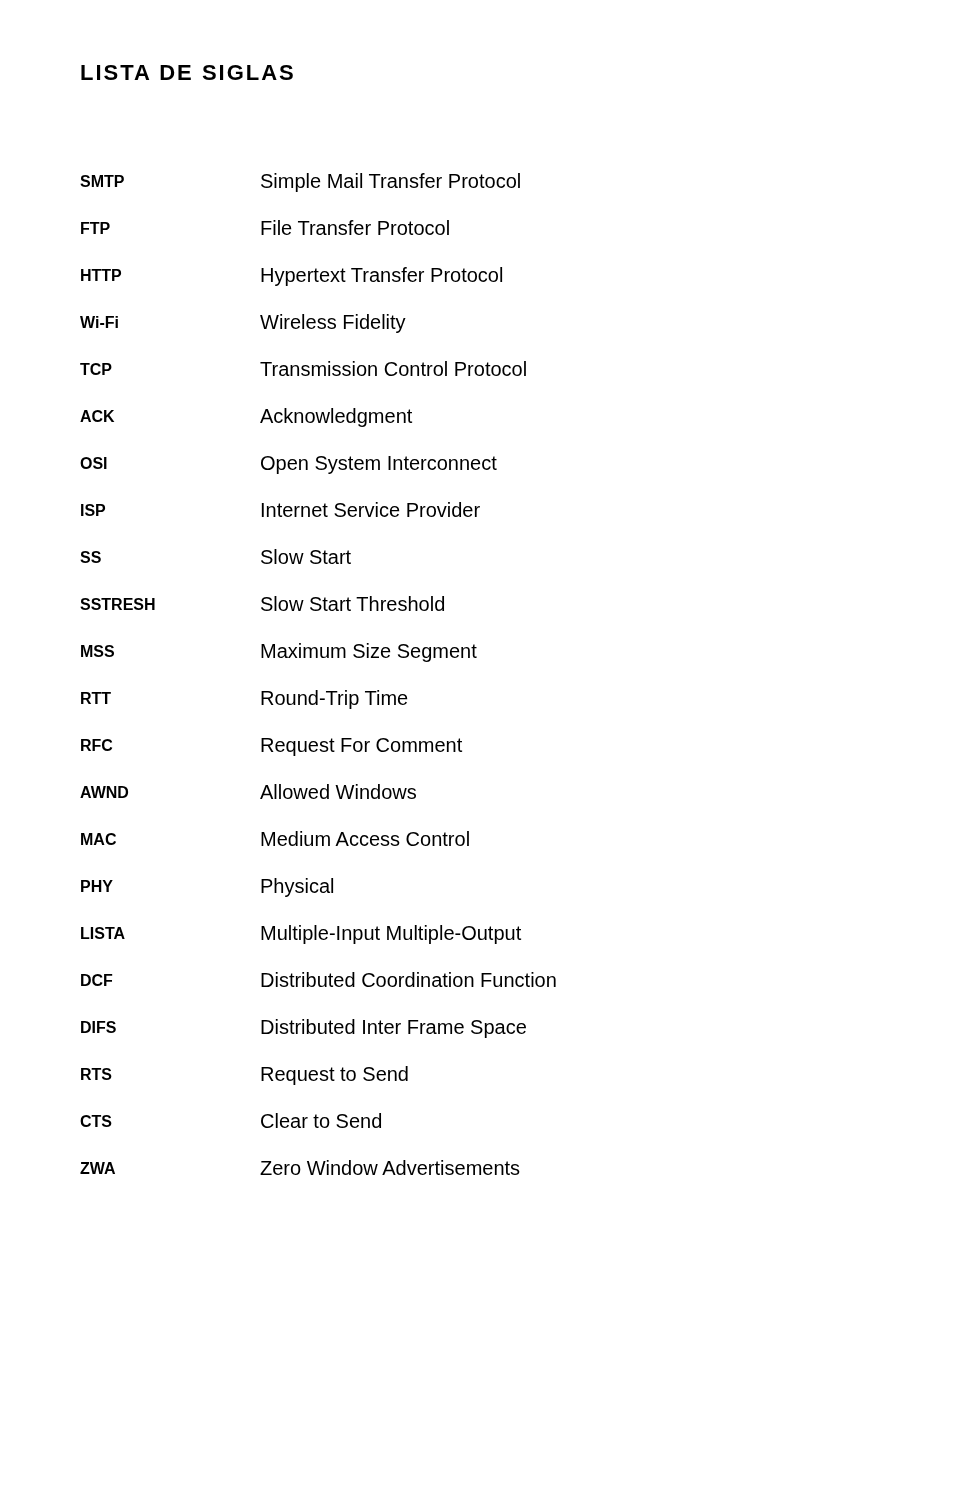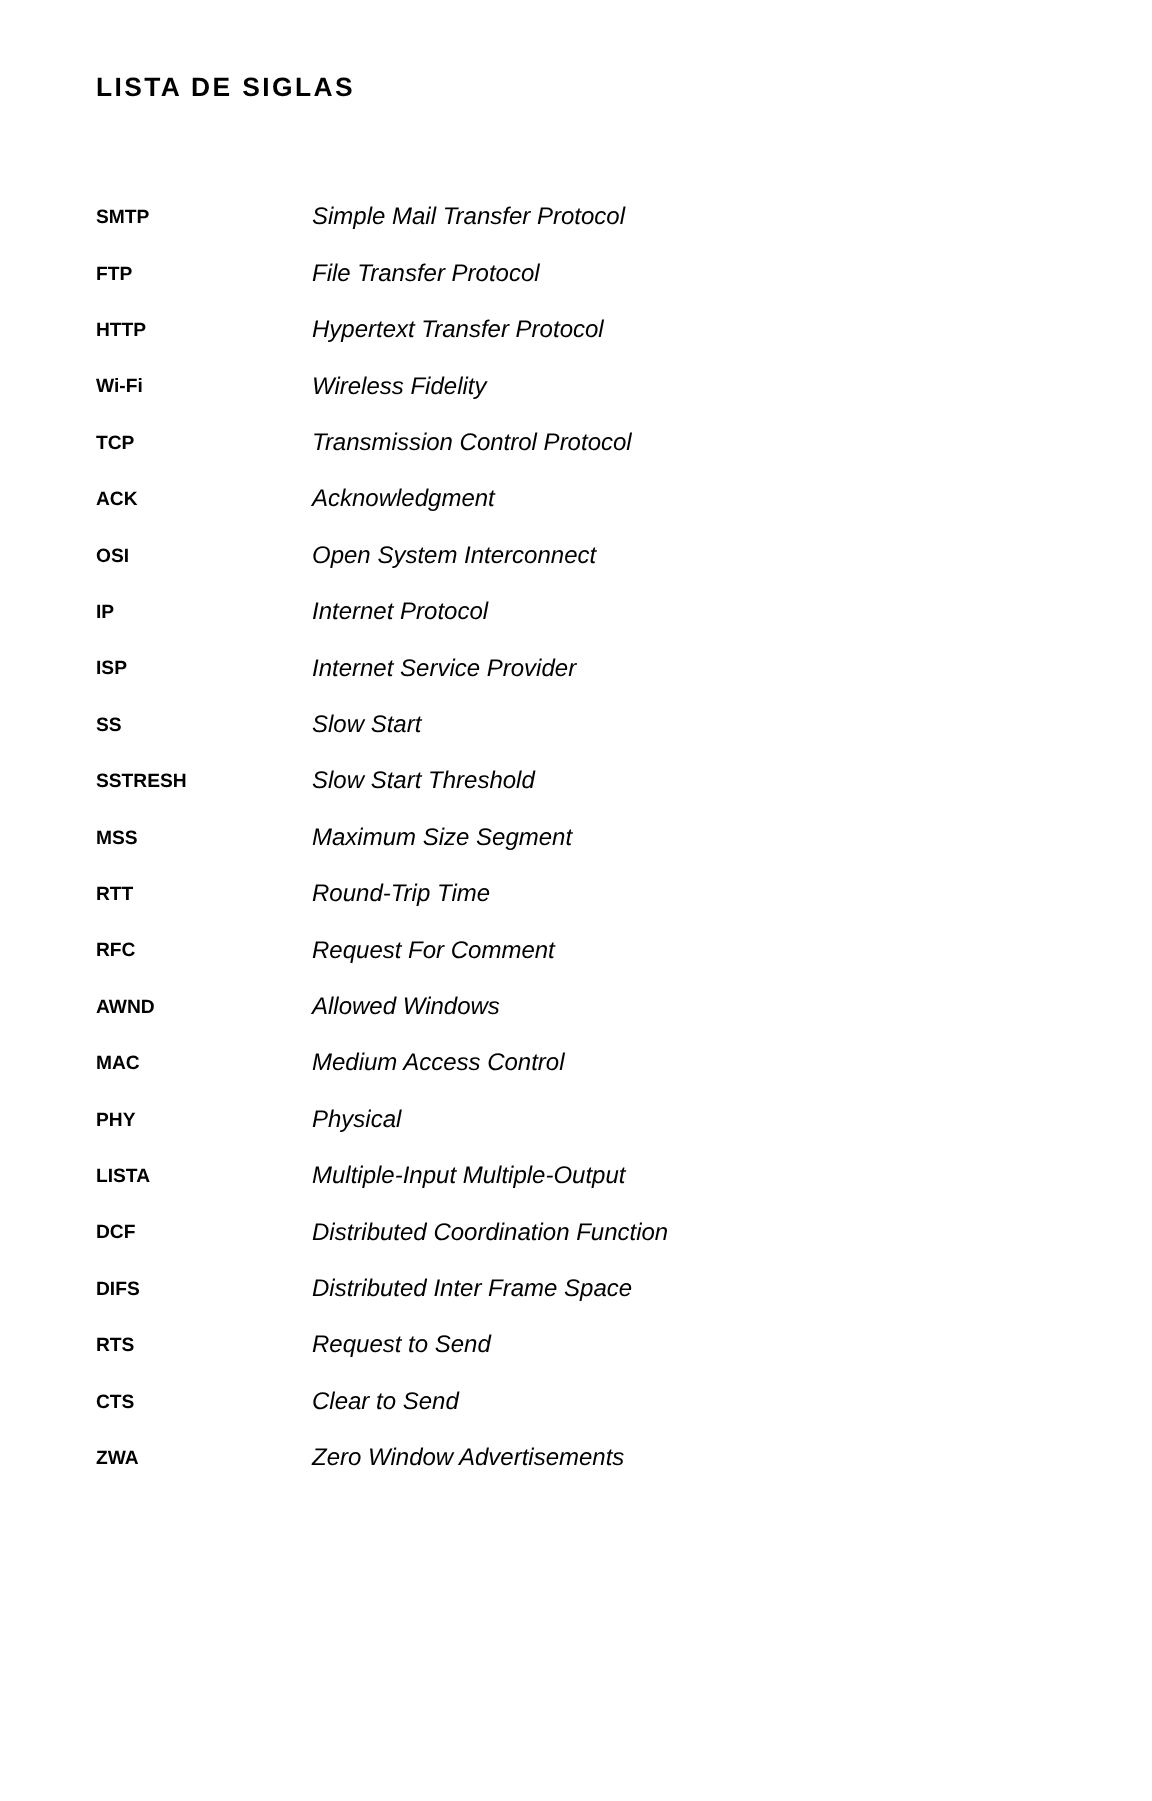--- a/index.html
+++ b/index.html
@@ -42,21 +42,20 @@
       font-weight: bold;
       color: #000000;
       vertical-align: middle;
       padding: 10px 0;
       width: 180px;
     }
 
     .definition-cell {
       display: table-cell;
       font-size: 20px;
-      font-style: italic;
       color: #000000;
       vertical-align: middle;
       padding: 10px 0;
     }
   </style>
 </head>
 <body>
 
 <h1 class="page-title">LISTA DE SIGLAS</h1>
 
@@ -81,24 +80,20 @@
       <div class="acronym-cell">TCP</div>
       <div class="definition-cell">Transmission Control Protocol</div>
     </div>
     <div class="acronym-row">
       <div class="acronym-cell">ACK</div>
       <div class="definition-cell">Acknowledgment</div>
     </div>
     <div class="acronym-row">
       <div class="acronym-cell">OSI</div>
       <div class="definition-cell">Open System Interconnect</div>
-    </div>
-    <div class="acronym-row">
-      <div class="acronym-cell">IP</div>
-      <div class="definition-cell">Internet Protocol</div>
     </div>
     <div class="acronym-row">
       <div class="acronym-cell">ISP</div>
       <div class="definition-cell">Internet Service Provider</div>
     </div>
     <div class="acronym-row">
       <div class="acronym-cell">SS</div>
       <div class="definition-cell">Slow Start</div>
     </div>
     <div class="acronym-row">

